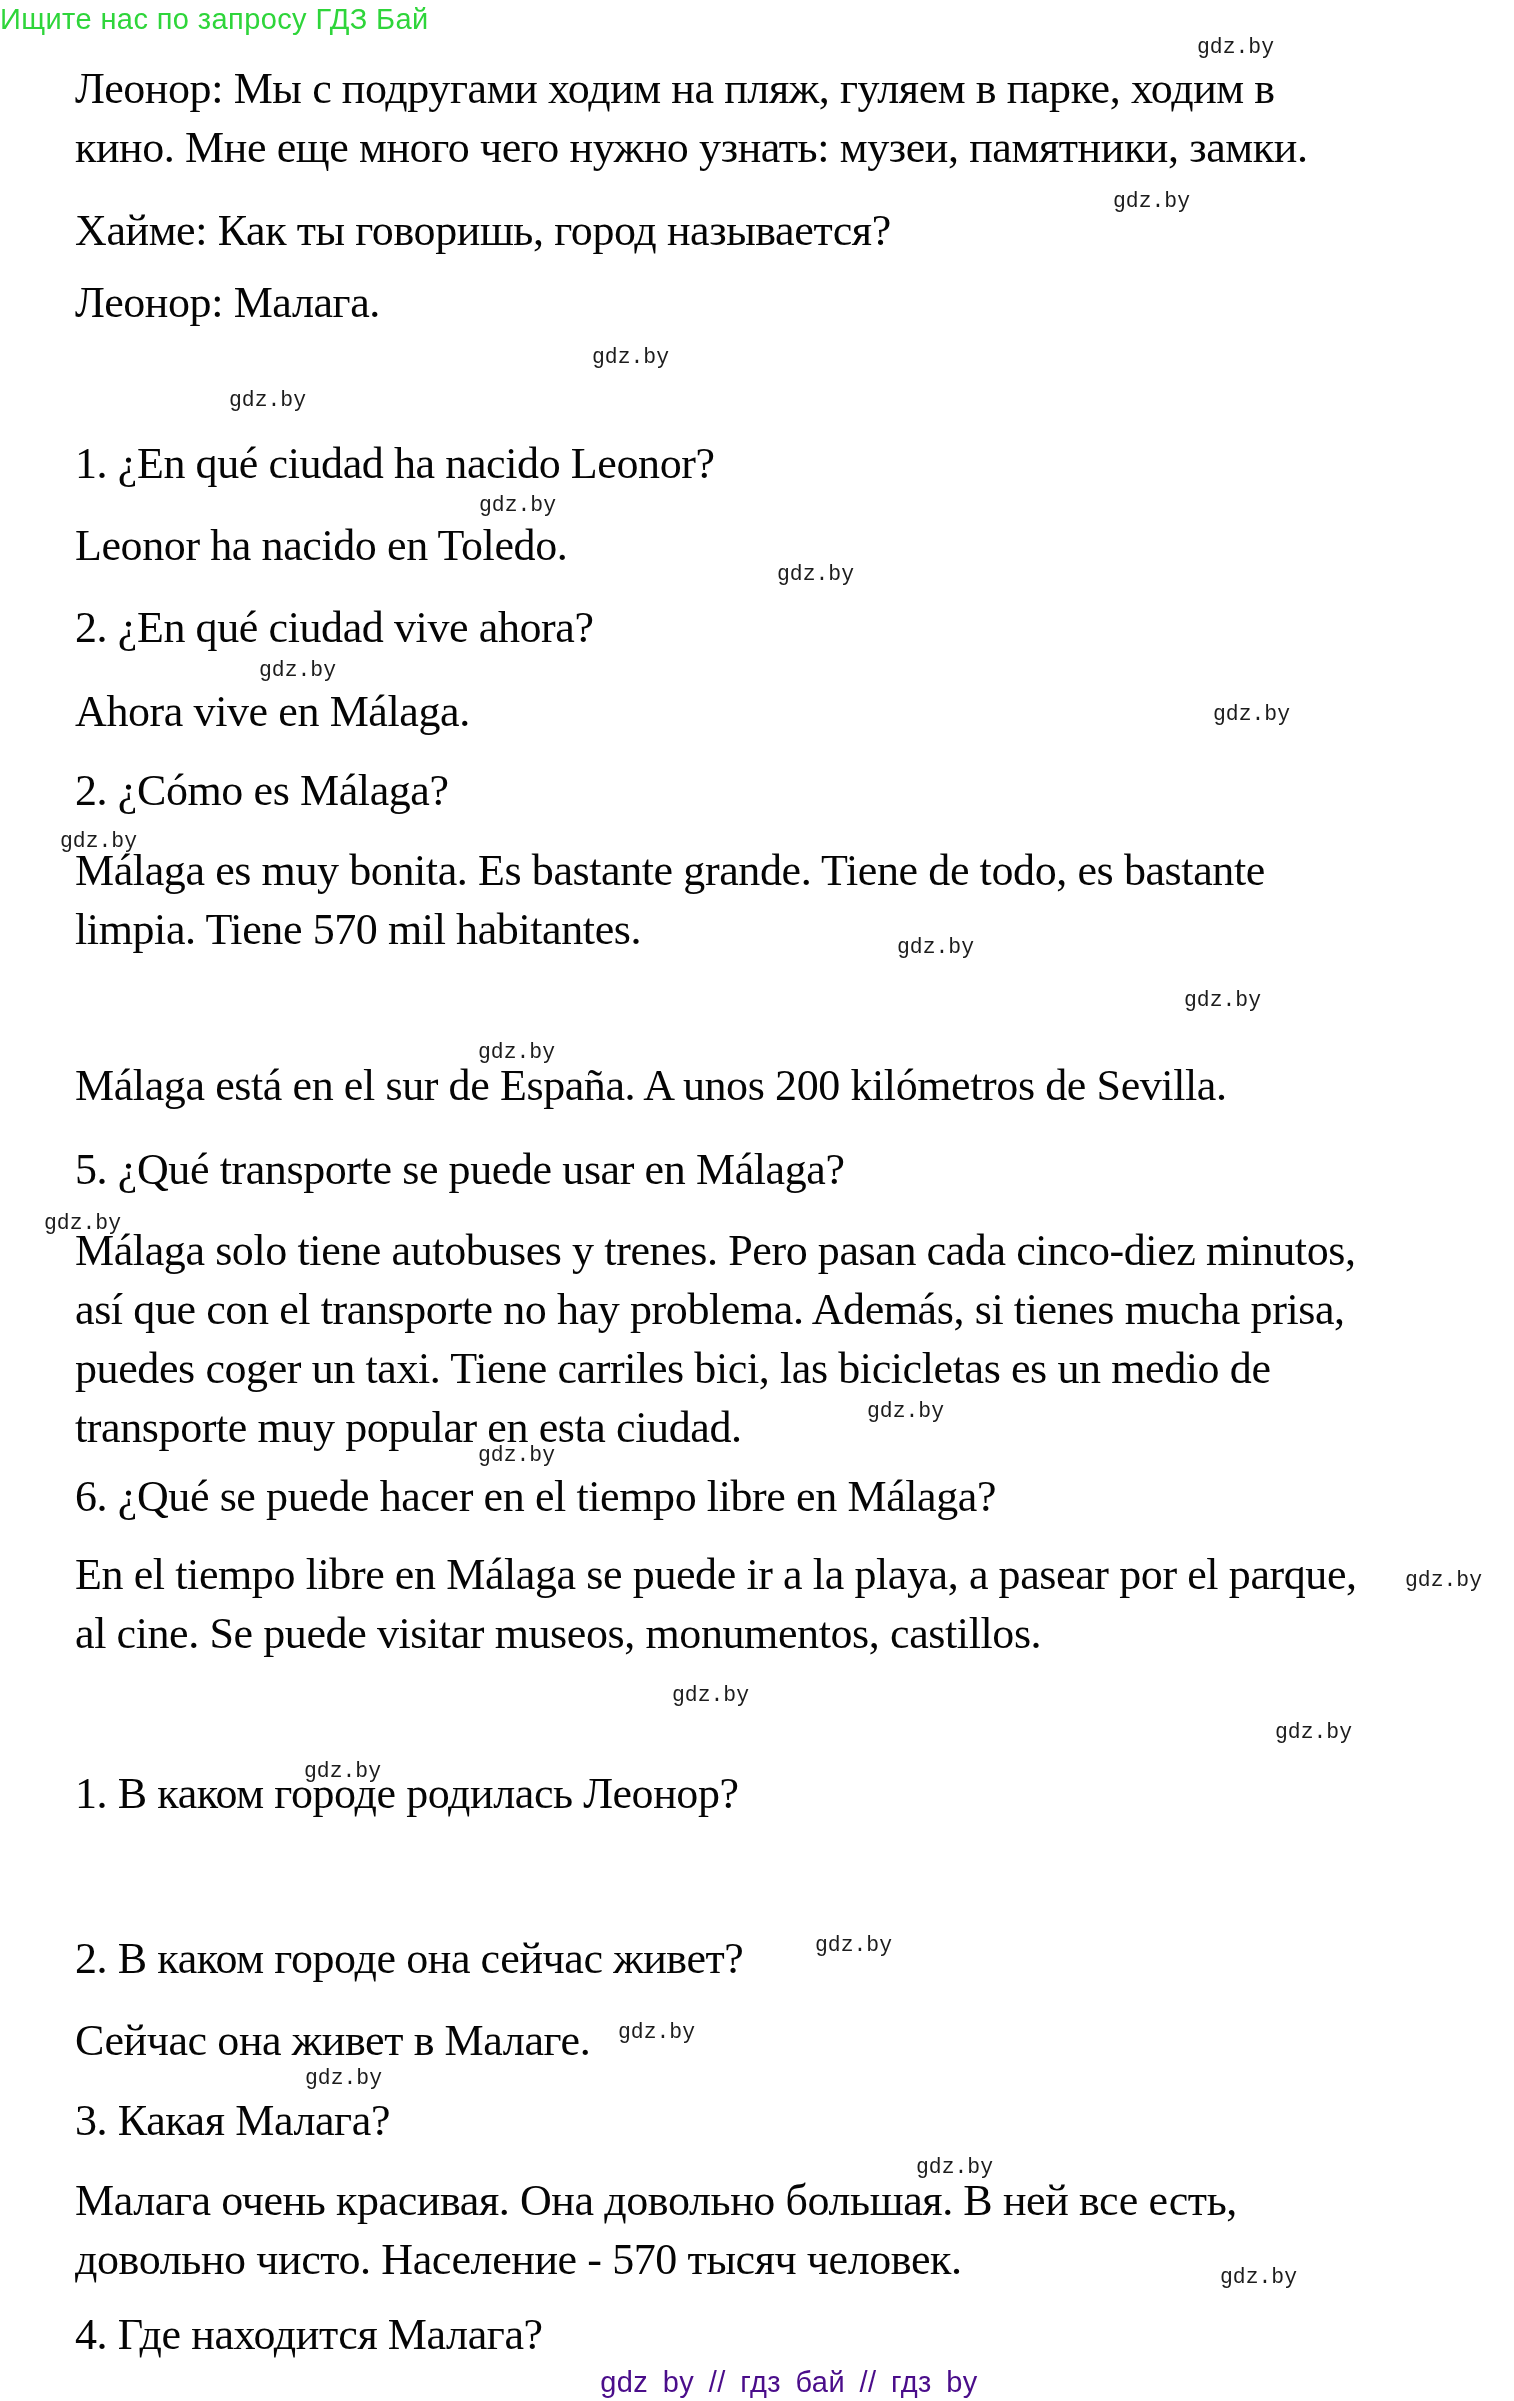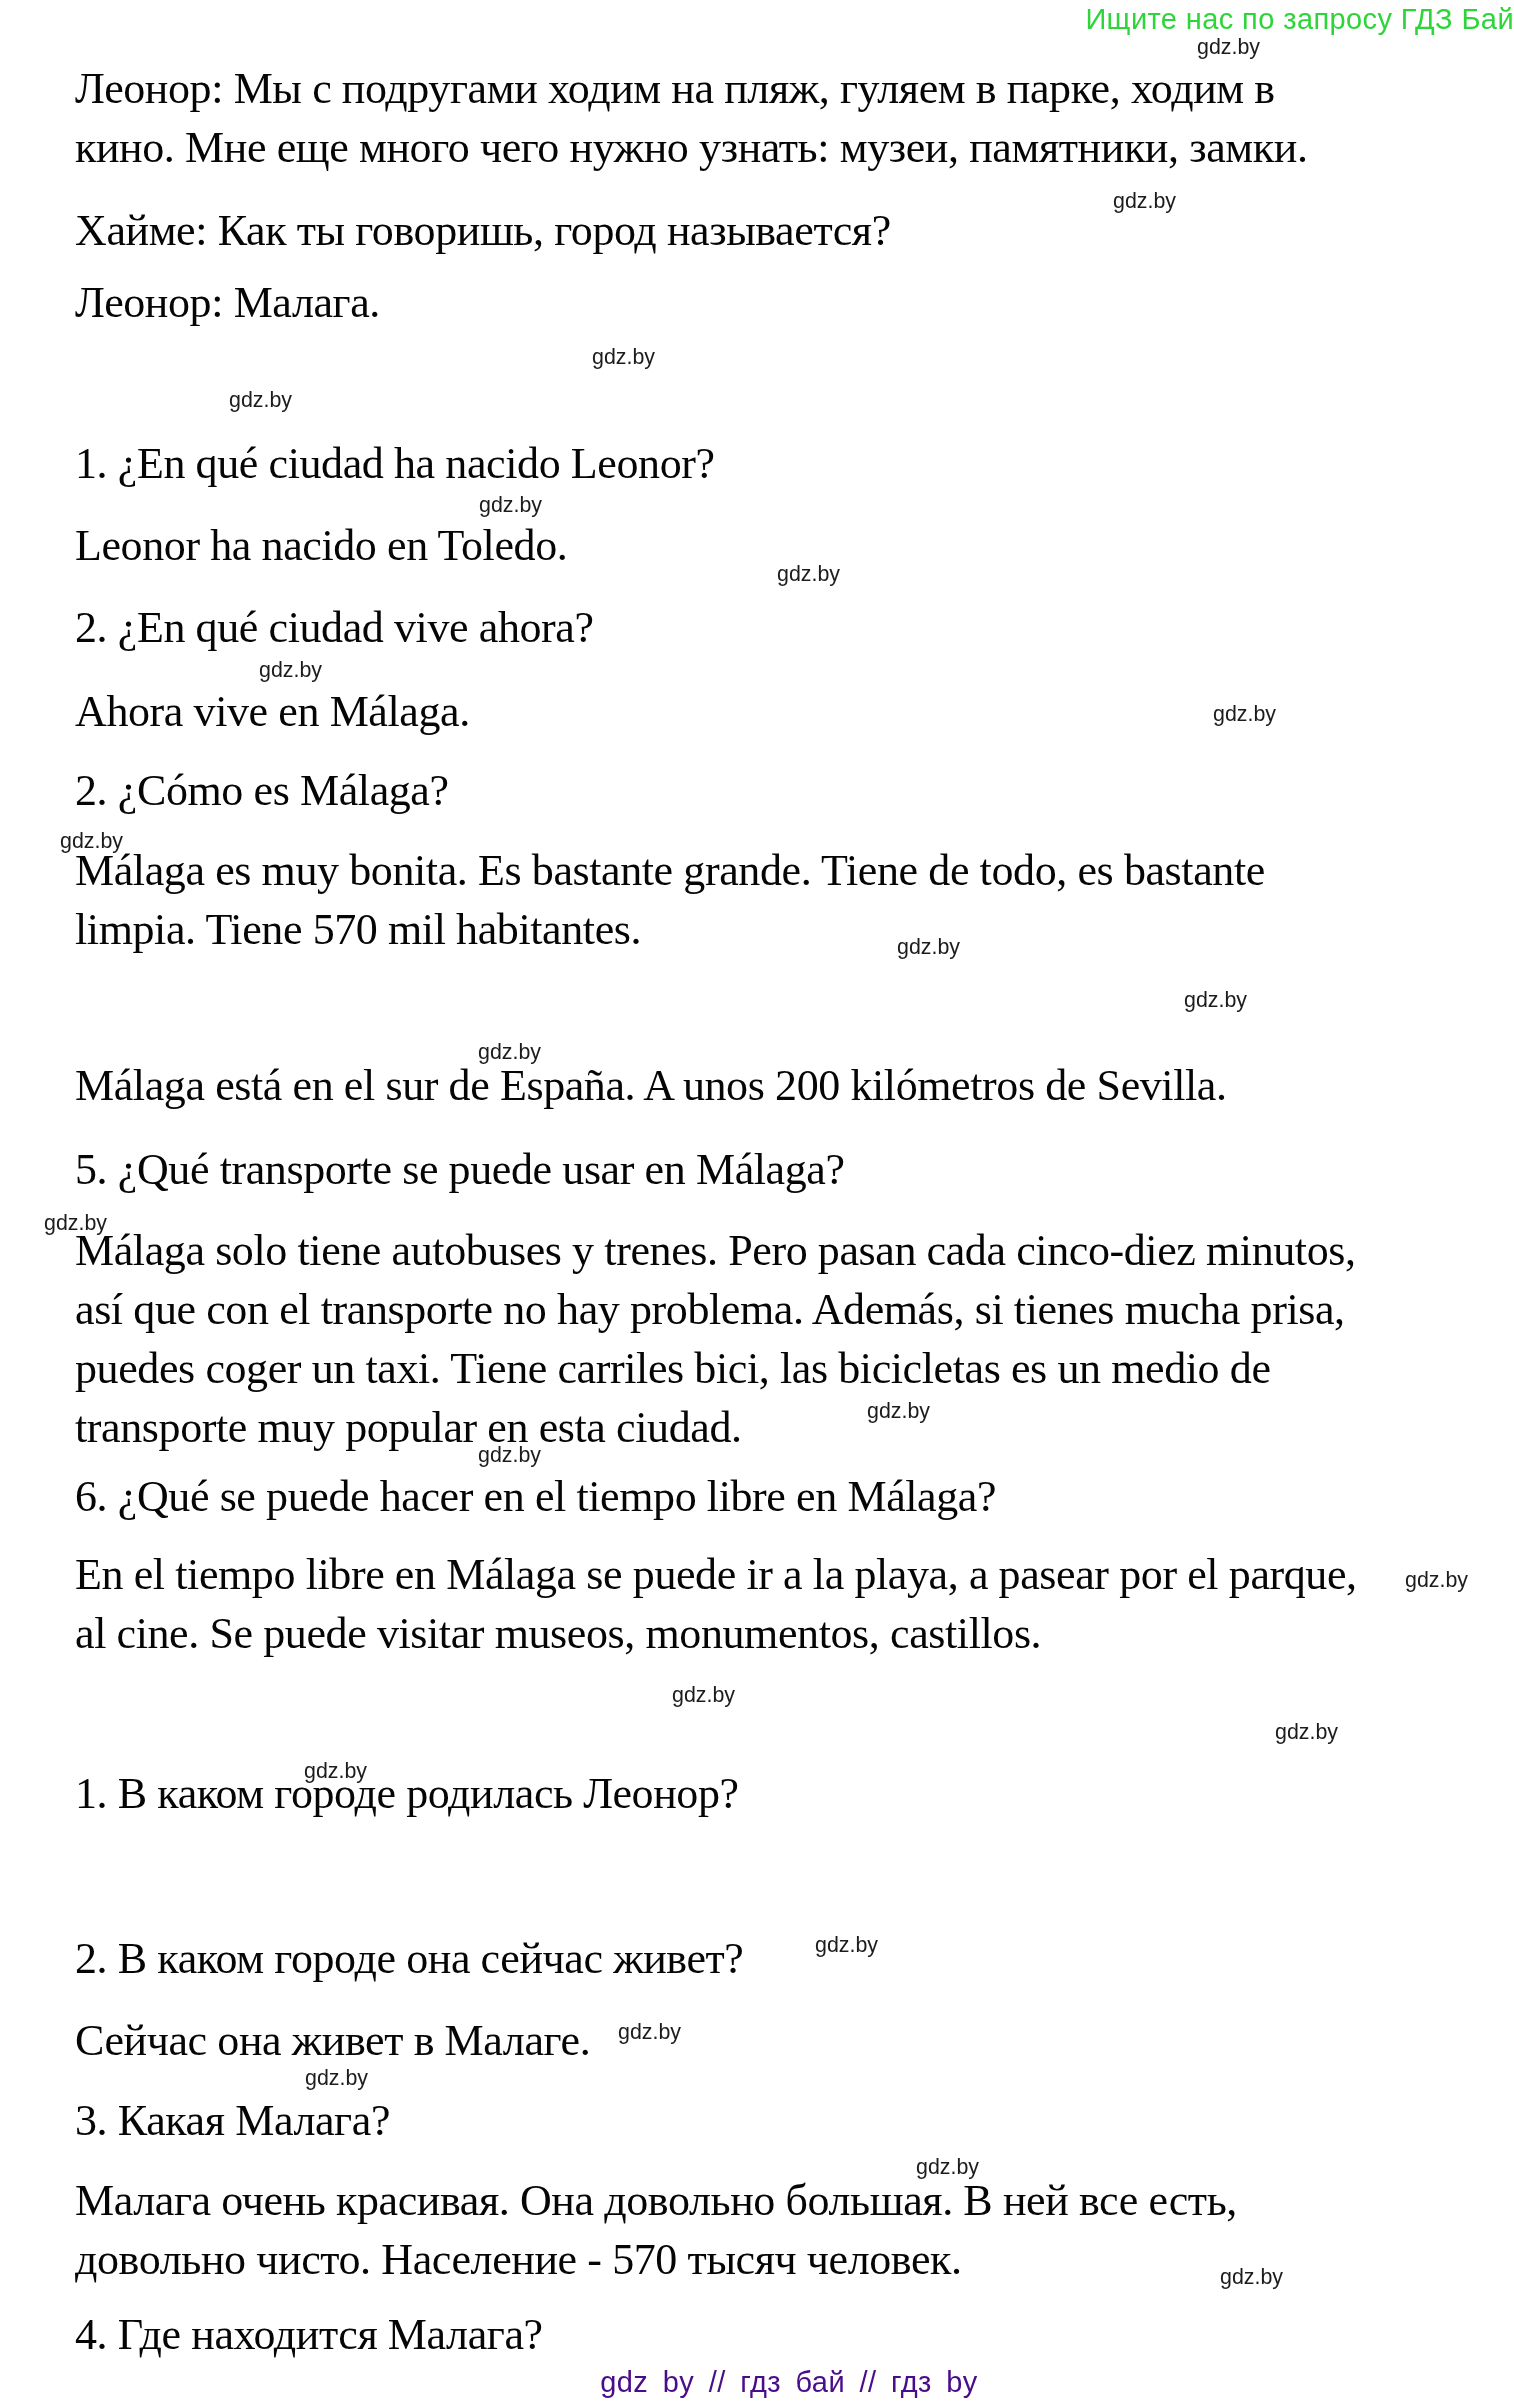--- a/index.html
+++ b/index.html
@@ -10,37 +10,37 @@
     background: #ffffff;
     overflow: hidden;
     font-family: "Liberation Serif", "DejaVu Serif", serif;
     color: #050505;
   }
   .promo-header {
     position: absolute;
     top: 3.1px;
     left: 0;
     width: 100%;
-    text-align: right;
+    text-align: left;
     font-family: "Liberation Sans", "DejaVu Sans", sans-serif;
     font-size: 29px;
     font-weight: 500;
     letter-spacing: 0.4px;
   }
   .tb {
     position: absolute;
     left: 75px;
     white-space: pre-line;
     font-size: 44px;
     line-height: 59px;
     letter-spacing: -0.4px;
   }
   .wm {
     position: absolute;
-    font-family: Liberation Sans, sans-serif;
+    font-family: Liberation Mono, monospace;
     font-size: 21.4px;
     color: #1c1c1c;
     white-space: nowrap;
   }
   .site-footer {
     position: absolute;
     top: 2366px;
     left: 0;
     width: 100%;
     text-align: center;

